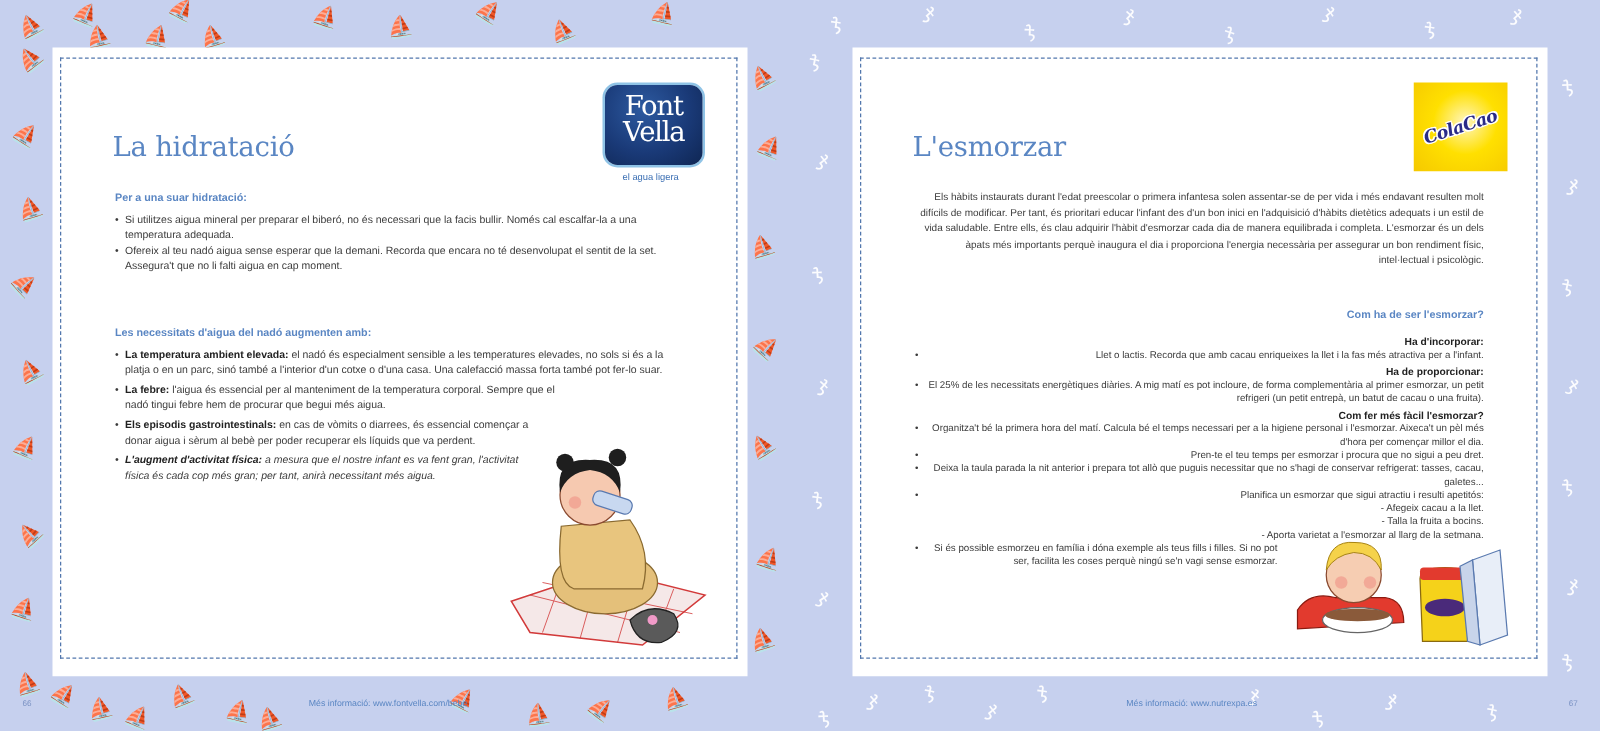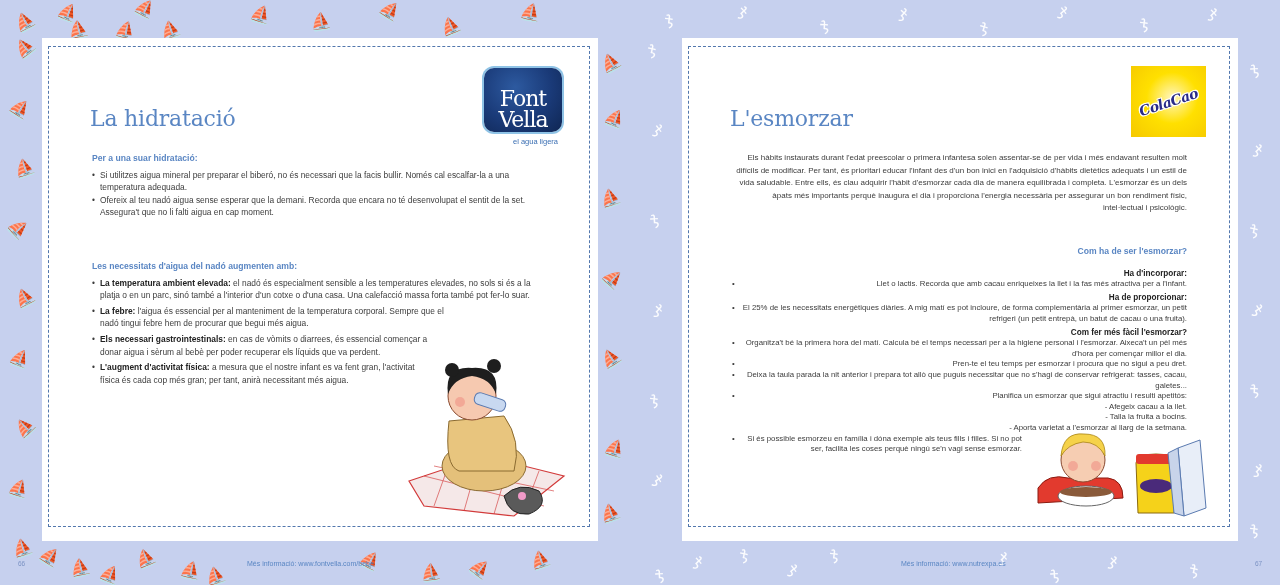--- a/index.html
+++ b/index.html
@@ -44,26 +44,25 @@
   .bullets li b { color: #222; }
   .sub-head { font-weight: bold; color: #222; font-size: 8.2px; }
   .right .content { font-size: 7.8px; line-height: 10.6px; text-align: right; }
   .right .bullets li { padding-left: 8px; }
   .logo-fv {
     position: absolute; left: 442px; top: 30px; width: 78px; height: 64px;
     border-radius: 10px;
     background: radial-gradient(ellipse at 40% 30%, #2d5aa0 0%, #1a3a78 55%, #0f2653 100%);
     box-shadow: 0 0 0 2px #8fc3e6;
     color: #fff; font-family: "DejaVu Serif", serif; text-align: center;
-    font-size: 22px; line-height: 21px; padding-top: 20px; letter-spacing: -1px;
+    font-size: 22px; line-height: 21px; padding-top: 7px; letter-spacing: -1px;
   }
   .logo-fv-tag {
     position: absolute; left: 456px; top: 99px; font-size: 7.5px; color: #3b6fb3;
     font-family: "Liberation Sans", sans-serif;
-    margin-left: 15px;
   }
   .logo-cc {
     position: absolute; left: 449px; top: 28px; width: 75px; height: 71px;
     background: radial-gradient(circle at 55% 45%, #fff6c0 0%, #ffe000 45%, #f5c800 100%);
     display: flex; align-items: center; justify-content: center;
   }
   .logo-cc span {
     font-family: "DejaVu Serif", serif; font-style: italic; font-weight: bold;
     color: #2a2b87; font-size: 14px; transform: rotate(-18deg);
     text-shadow: 1px 1px 0 #fff, -1px -1px 0 #fff, 1px -1px 0 #fff, -1px 1px 0 #fff;
@@ -168,22 +167,22 @@
       <li>Si utilitzes aigua mineral per preparar el biberó, no és necessari que la facis bullir. Només cal escalfar-la a una temperatura adequada.</li>
       <li>Ofereix al teu nadó aigua sense esperar que la demani. Recorda que encara no té desenvolupat el sentit de la set. Assegura't que no li falti aigua en cap moment.</li>
     </ul>
   </div>
 
   <div class="content" style="top:222px; width:450px;">
     <div class="section-head">Les necessitats d'aigua del nadó augmenten amb:</div>
     <ul class="bullets spaced">
       <li><b>La temperatura ambient elevada:</b><span> el nadó és especialment sensible a les temperatures elevades, no sols si és a la platja o en un parc, sinó també a l'interior d'un cotxe o d'una casa. Una calefacció massa forta també pot fer-lo suar.</span></li>
       <li style="width:360px;"><b>La febre:</b><span> l'aigua és essencial per al manteniment de la temperatura corporal. Sempre que el nadó tingui febre hem de procurar que begui més aigua.</span></li>
-      <li style="width:340px;"><b>Els necessari gastrointestinals:</b><span> en cas de vòmits o diarrees, és essencial començar a donar aigua i sèrum al bebè per poder recuperar els líquids que va perdent.</span></li>
-      <li style="width:340px;"><b>L'augment d'activitat física:</b><span> a mesura que el nostre infant es va fent gran, l'activitat física és cada cop més gran; per tant, anirà necessitant més aigua.</span></li>
+      <li style="width:340px;"><b>Els episodis gastrointestinals:</b><span> en cas de vòmits o diarrees, és essencial començar a donar aigua i sèrum al bebè per poder recuperar els líquids que va perdent.</span></li>
+      <li style="width:340px;font-style:italic;"><b>L'augment d'activitat física:</b><span> a mesura que el nostre infant es va fent gran, l'activitat física és cada cop més gran; per tant, anirà necessitant més aigua.</span></li>
     </ul>
   </div>
 
   <svg class="illus" style="left:362px; top:318px;" width="170" height="165" viewBox="0 0 170 165">
     <polygon points="5,125 80,100 160,120 110,160 20,150" fill="#f5e8e8" stroke="#d23a3a" stroke-width="1.2"></polygon>
     <g stroke="#d23a3a" stroke-width="0.8" opacity="0.8">
       <line x1="20" y1="120" x2="140" y2="150"></line>
         <line x1="30" y1="110" x2="150" y2="135"></line>
       <line x1="45" y1="108" x2="30" y2="150"></line>
         <line x1="75" y1="102" x2="60" y2="155"></line>

